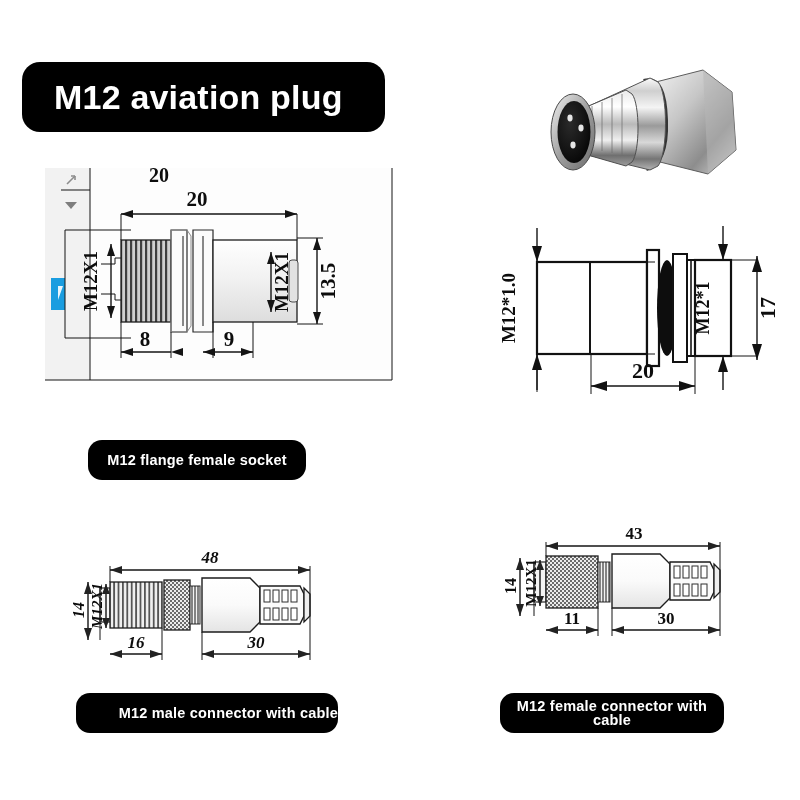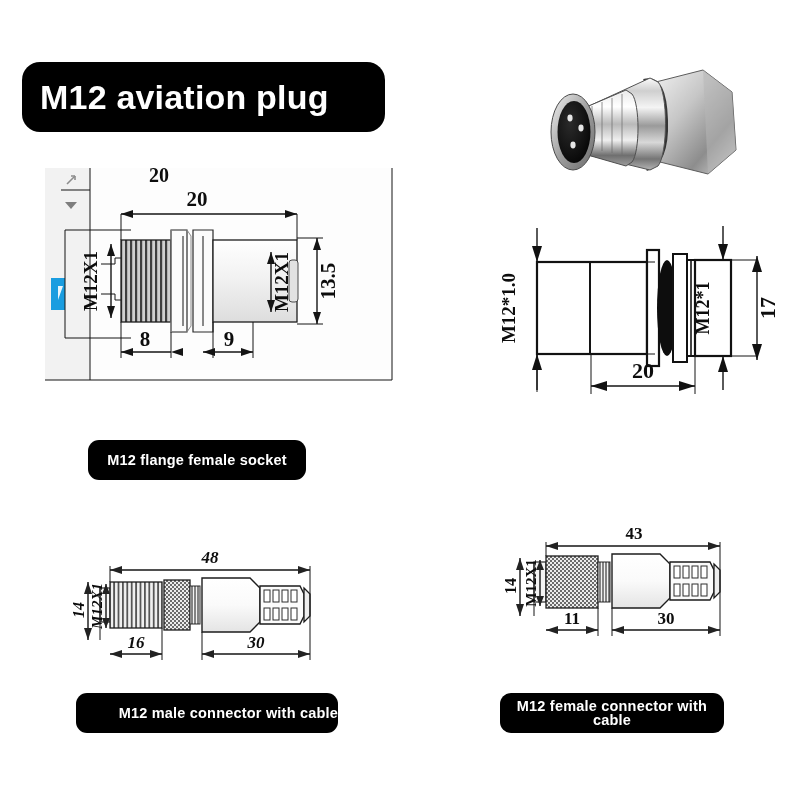--- a/index.html
+++ b/index.html
@@ -22,24 +22,24 @@
     font-weight:bold;
     letter-spacing:.2px;
     text-align:center;
     line-height:1;
   }
   .pill.title{
     left:22px;top:62px;width:363px;height:70px;
     border-radius:18px;
     font-size:34px;
     justify-content:flex-start;
-    padding-left:18px;
+    padding-left:32px;
     box-sizing:border-box;
   }
-  .pill.cap{font-size:14.5px;height:40px;border-radius:11px;}
+  .pill.cap{font-size:14.5px;height:40px;}
   #cap-fl-female{left:88px;top:440px;width:218px;}
   #cap-fl-male{left:546px;top:440px;width:234px;}
   #cap-male-cable{left:76px;top:693px;width:262px;justify-content:flex-end;}
   #cap-female-cable{left:500px;top:693px;width:224px;}
 
   
   .panel{position:absolute;}
   .dwg{position:absolute;left:0;top:0;}
 
   #panel-female-socket{left:45px;top:168px;width:365px;height:228px;}

